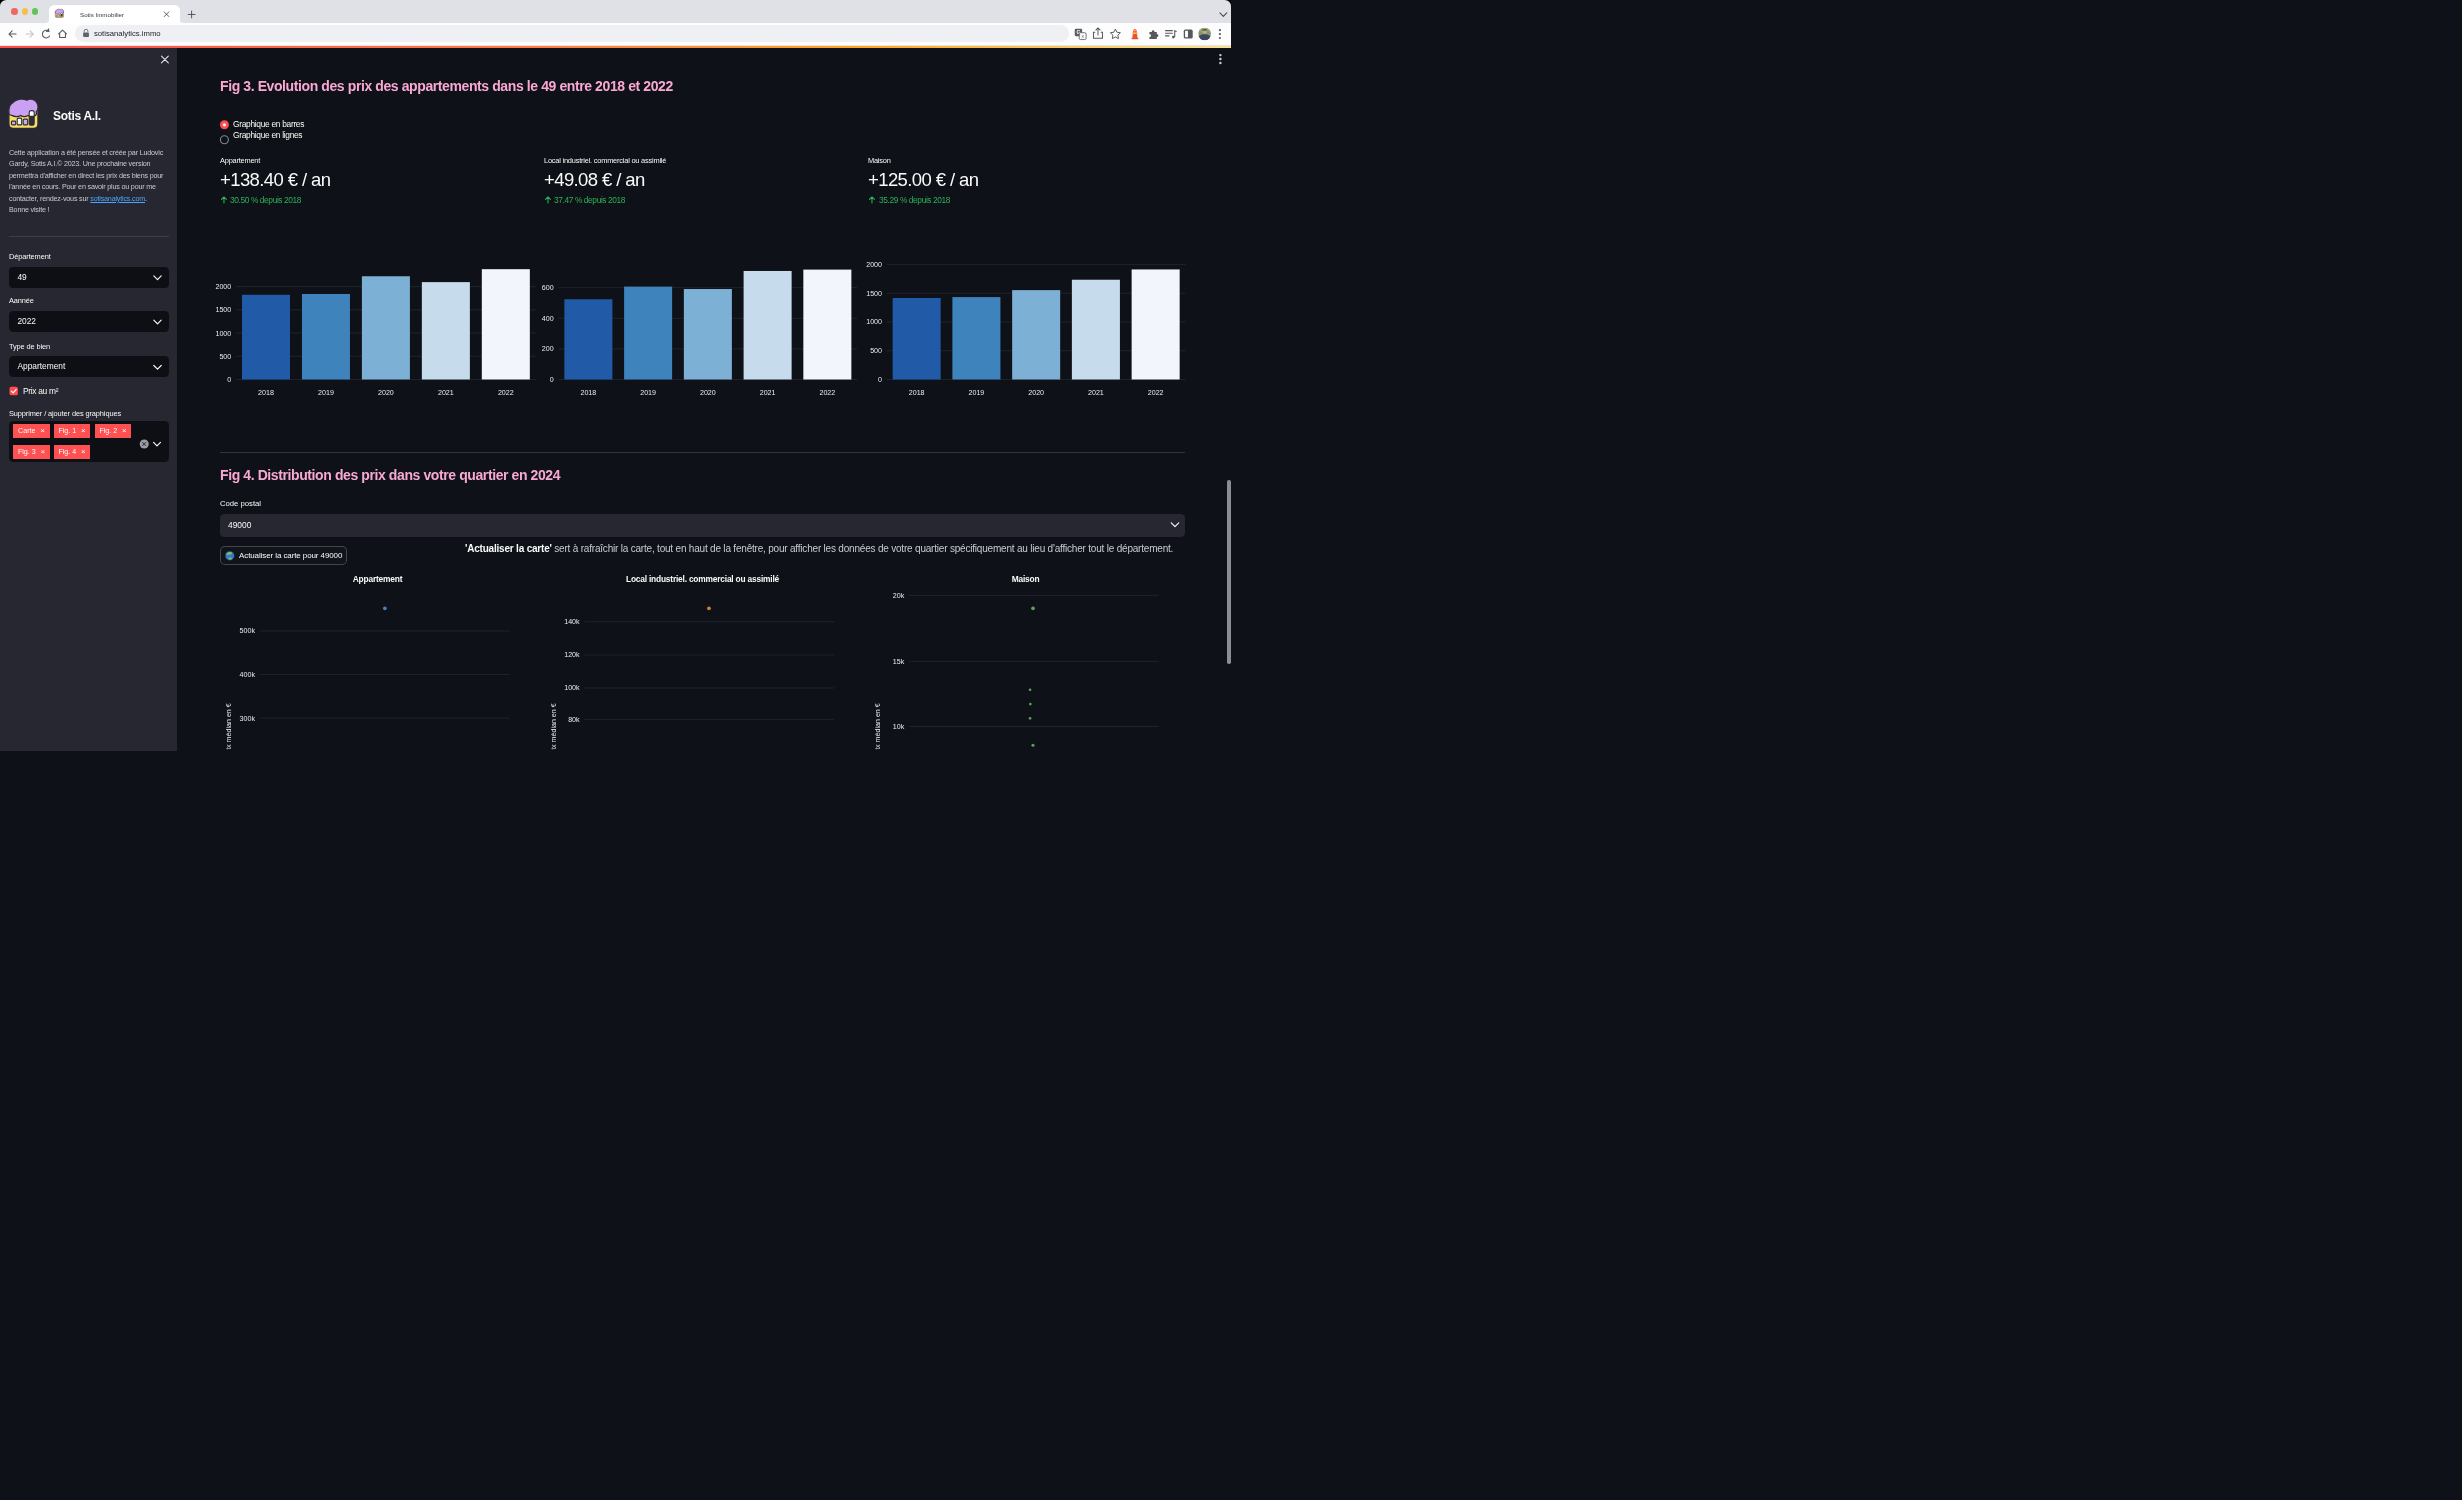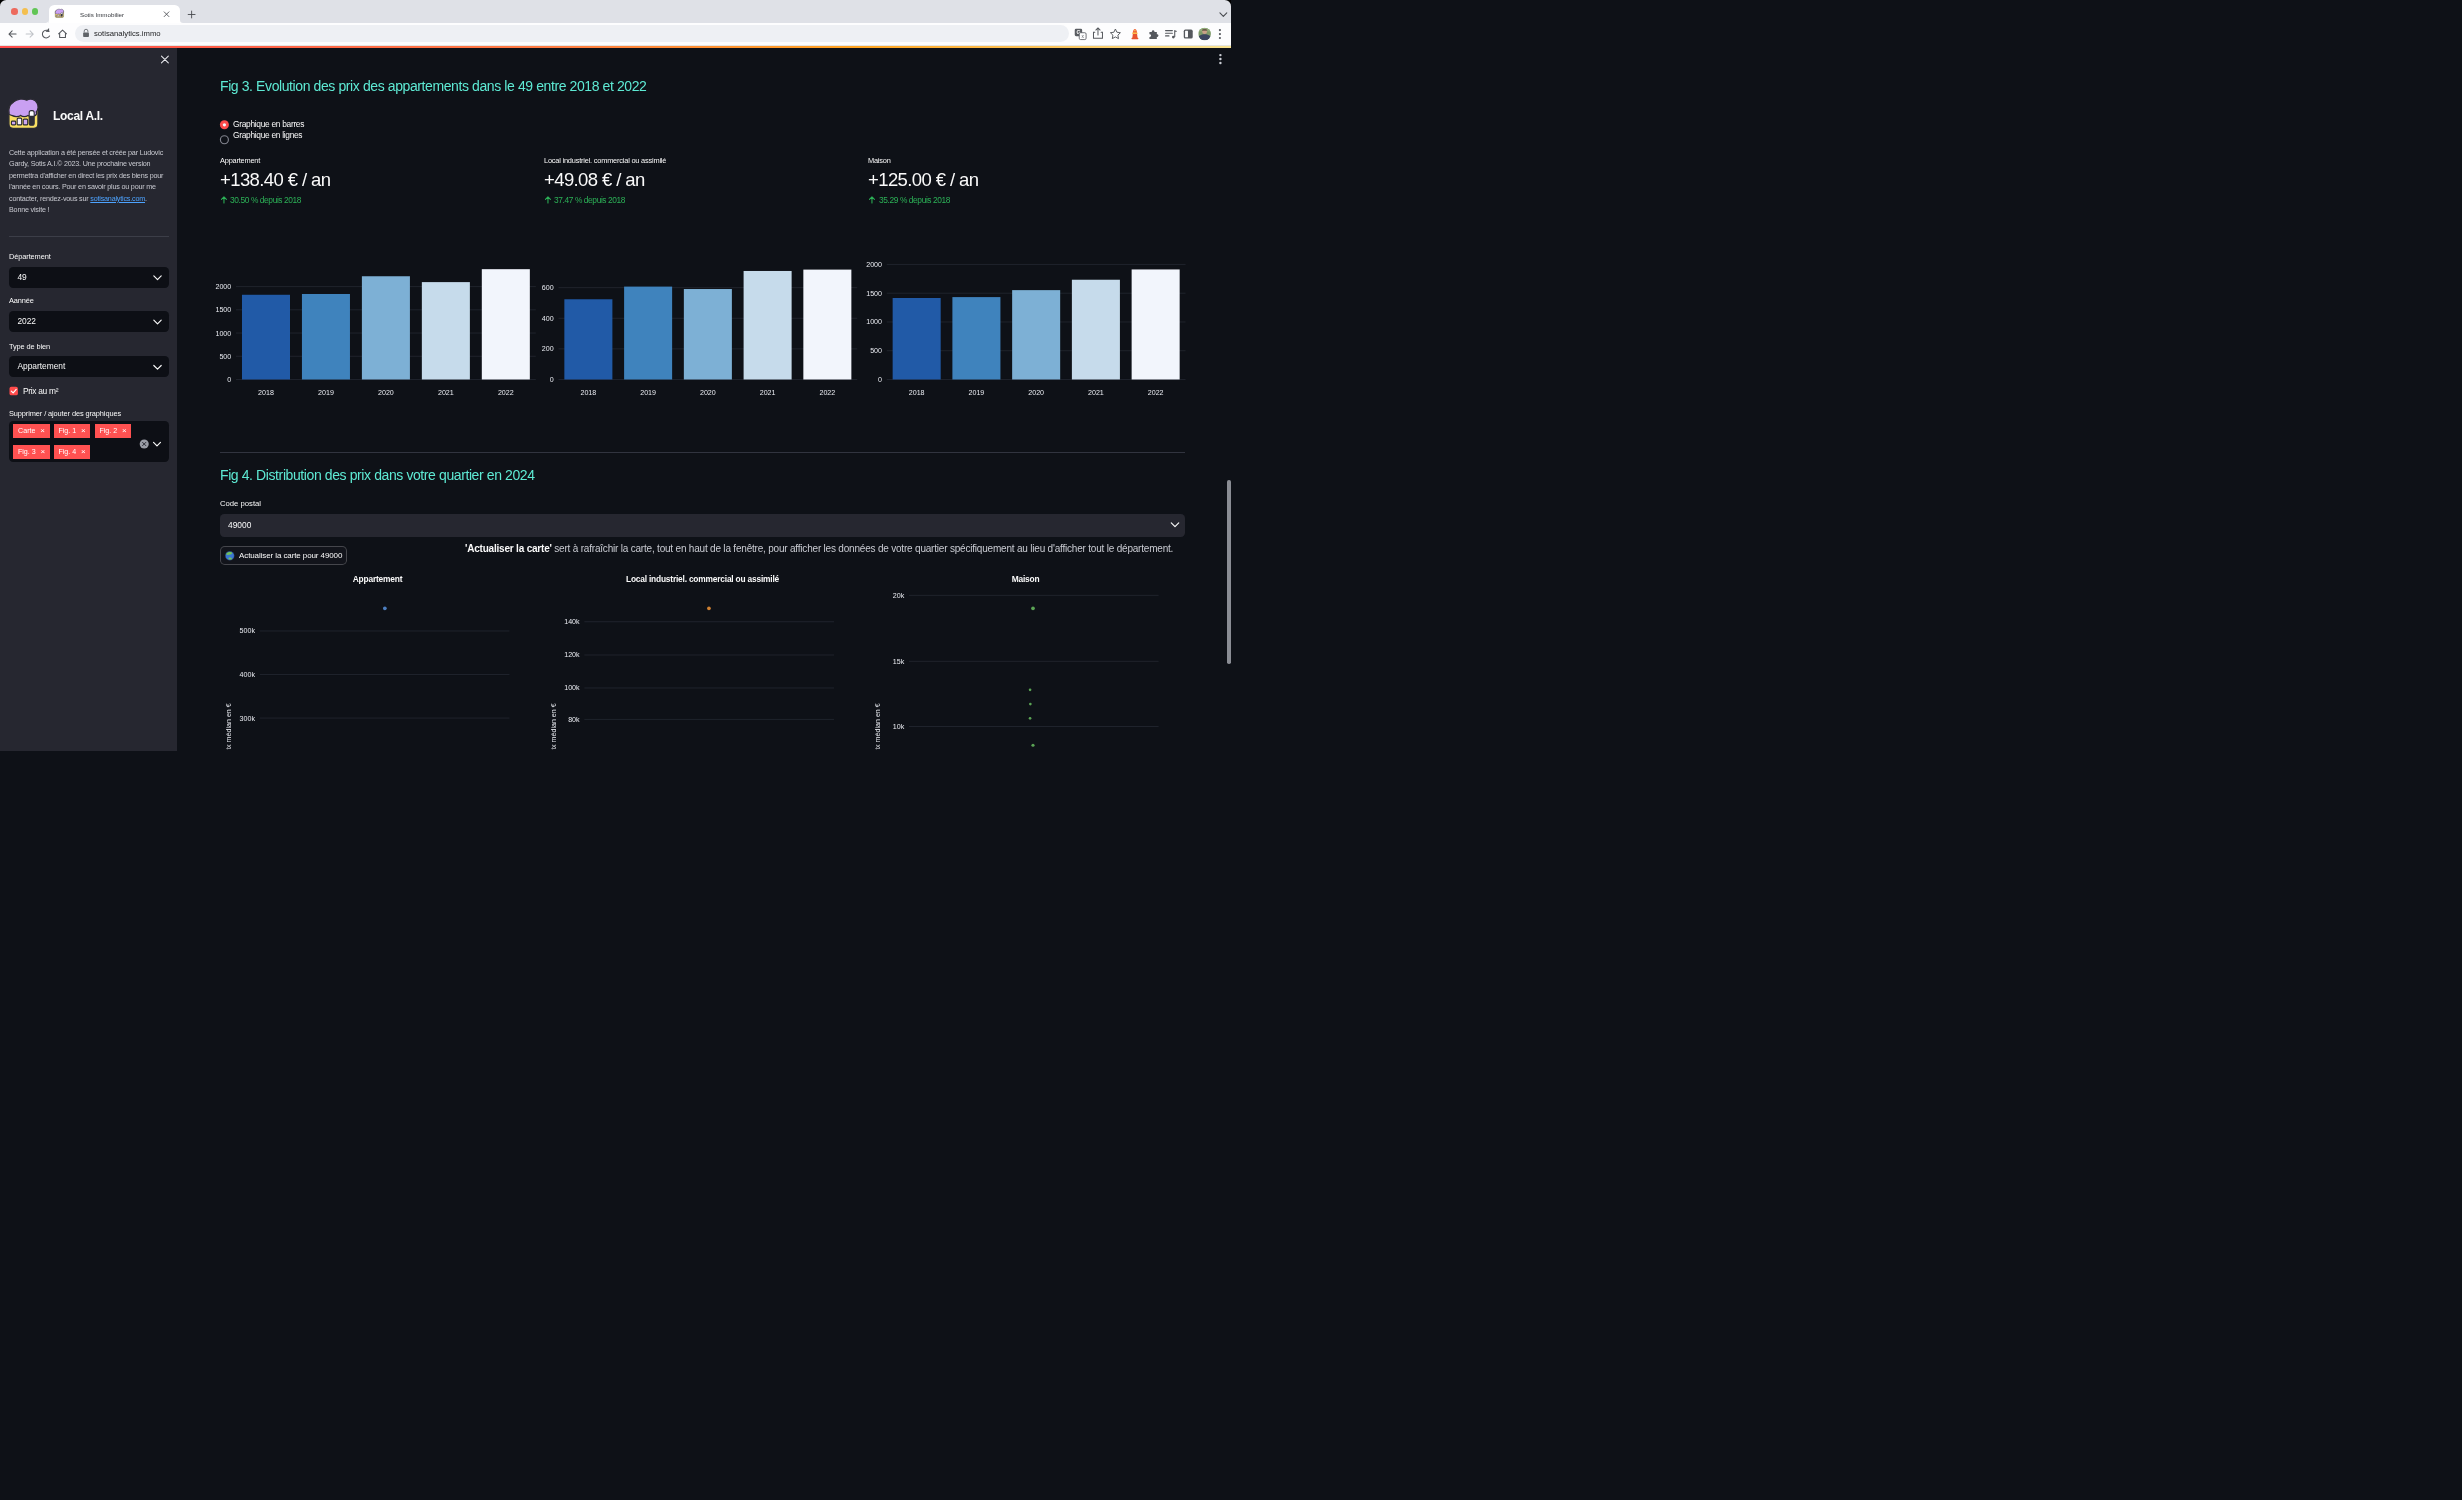--- a/index.html
+++ b/index.html
@@ -11,21 +11,21 @@
 #tabtitle{position:absolute;left:31px;top:5.3px;font-size:6.2px;color:#33363b;letter-spacing:0}
 #toolbar{position:absolute;left:0;top:23px;width:1231px;height:22px;background:#fdfdfe}
 #pill{position:absolute;left:75px;top:25px;width:994px;height:17px;border-radius:8.4px;background:#eef0f4}
 #url{position:absolute;left:94px;top:29px;font-size:7.7px;color:#1d1e20}
 #hairline{position:absolute;left:0;top:45px;width:1231px;height:0.8px;background:#e4e6e4}
 #decor{position:absolute;left:0;top:46px;width:1231px;height:1.8px;
  background:linear-gradient(90deg,#ff4b4b 0%,#ff7c43 45%,#ffa421 70%,#f8e392 100%)}
 
 #sidebar{position:absolute;left:0;top:48px;width:177px;height:703px;background:#262730}
 #main{position:absolute;left:177px;top:48px;width:1054px;height:703px;background:#0e1117}
-.h3{position:absolute;font-weight:normal;color:#5eead4;font-size:14px;letter-spacing:-0.4px}
+.h3{position:absolute;font-weight:bold;color:#f9a8d4;font-size:14px;letter-spacing:-0.4px}
 .slabel{position:absolute;left:9px;font-size:7.4px;color:#fafafa;letter-spacing:-0.1px}
 .sselect{position:absolute;left:9px;width:160px;height:20.6px;background:#0d0f15;border-radius:4.2px;color:#fafafa}
 .sseltext{position:absolute;left:8.4px;top:4.8px;font-size:8.4px;color:#fafafa}
 .chip{position:absolute;height:14.3px;background:#ff5151;border-radius:0;color:#fff;font-size:7.1px;
  display:flex;align-items:center;justify-content:center}
 .chip .x{margin-left:4.8px;font-size:8px;line-height:1}
 .mlabel{position:absolute;font-size:7.4px;color:#fafafa;letter-spacing:-0.2px}
 .mvalue{position:absolute;font-size:18.5px;color:#fafafa;letter-spacing:-0.6px}
 .mdelta{position:absolute;font-size:8.4px;color:#2cb157;letter-spacing:-0.4px}
 .rlabel{position:absolute;font-size:8.4px;color:#fafafa;letter-spacing:-0.3px}
@@ -112,21 +112,21 @@
  <rect x="17.5" y="41.5" width="9" height="13.5" rx="2" fill="#f3eefb" stroke="#2b2b33" stroke-width="2.2"></rect>
  <rect x="29.5" y="43.5" width="9" height="11.5" rx="2" fill="#cda8f2" stroke="#2b2b33" stroke-width="2.2"></rect>
  <g>
   <rect x="41.5" y="26.5" width="10" height="29" rx="4" fill="#fdfdfd" stroke="#2b2b33" stroke-width="2.2"></rect>
   <path d="M 41.5 36.5 L 51.5 36.5 L 51.5 51.5 A 4 4 0 0 1 47.5 55.5 L 45.5 55.5 A 4 4 0 0 1 41.5 51.5 Z" fill="#2e2e36"></path>
  </g>
 </g>
     <rect x="18" y="641.5" width="16" height="16" rx="3.5" fill="#ff4b4b"></rect>
     <path d="M21.5 649.5 L25 653 L30.8 646.2" fill="none" stroke="#fff" stroke-width="2.2" stroke-linecap="round" stroke-linejoin="round"></path>
   </svg>
-<div class="abs" style="left:53px;top:109px;font-size:12px;font-weight:bold;color:#fafafa;letter-spacing:-0.3px">Local A.I.</div>
+<div class="abs" style="left:53px;top:109px;font-size:12px;font-weight:bold;color:#fafafa;letter-spacing:-0.3px">Sotis A.I.</div>
 <div class="abs" style="left:9px;top:147px;width:165px;font-size:7.2px;line-height:11.4px;color:#c9cad1;letter-spacing:-0.2px">Cette application a été pensée et créée par Ludovic<br>Gardy, Sotis A.I.© 2023. Une prochaine version<br>permettra d'afficher en direct les prix des biens pour<br>l'année en cours. Pour en savoir plus ou pour me<br>contacter, rendez-vous sur <span style="color:#4da3ff;text-decoration:underline">sotisanalytics.com</span>.<br>Bonne visite !</div>
 <div class="abs" style="left:9px;top:236px;width:160px;height:0.5px;background:#3c3e48"></div>
 <div class="slabel" style="top:252px">Département</div>
 <div class="sselect" style="top:267px">
     <span class="sseltext">49</span>
   </div>
 <div class="slabel" style="top:296px">Aannée</div>
 <div class="sselect" style="top:311px">
     <span class="sseltext">2022</span>
   </div>

